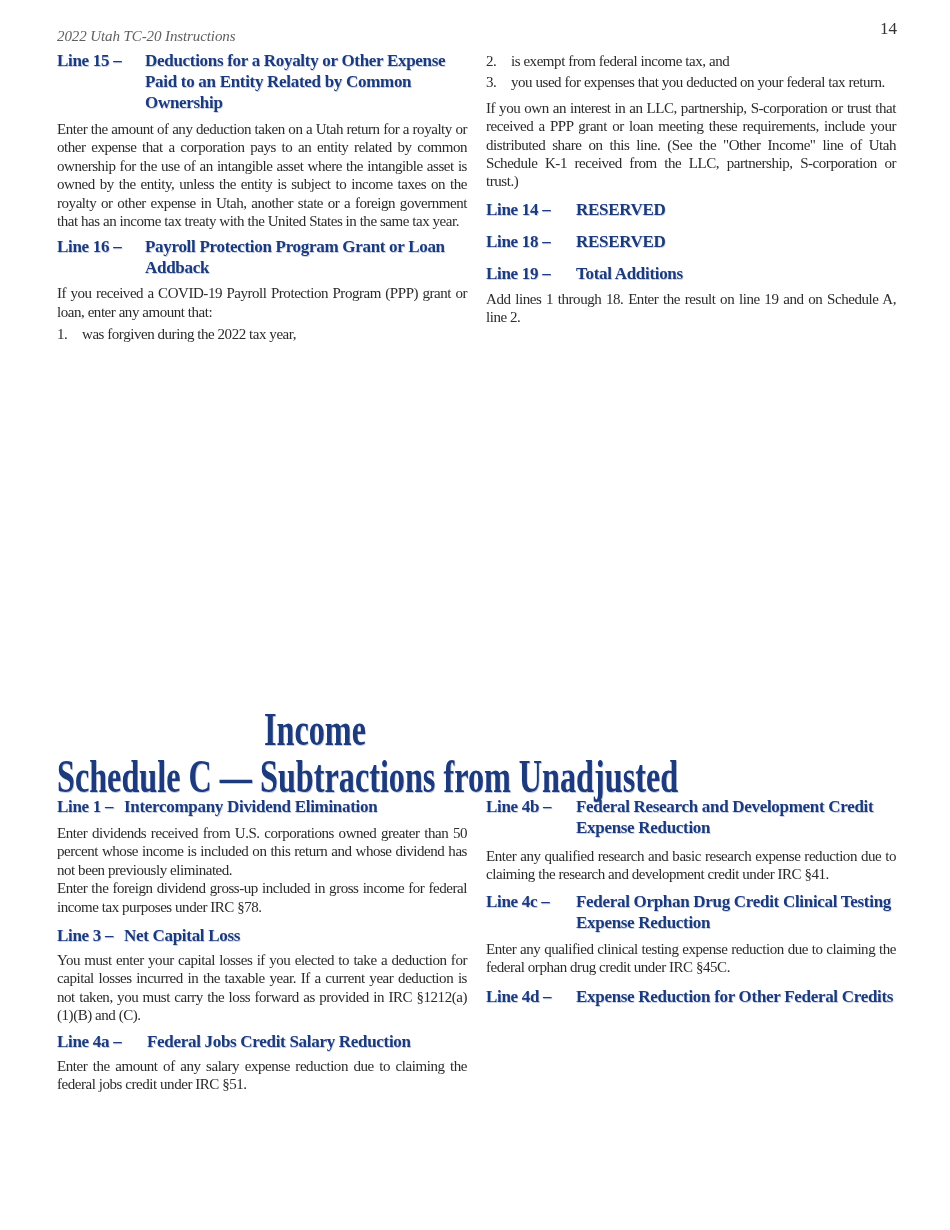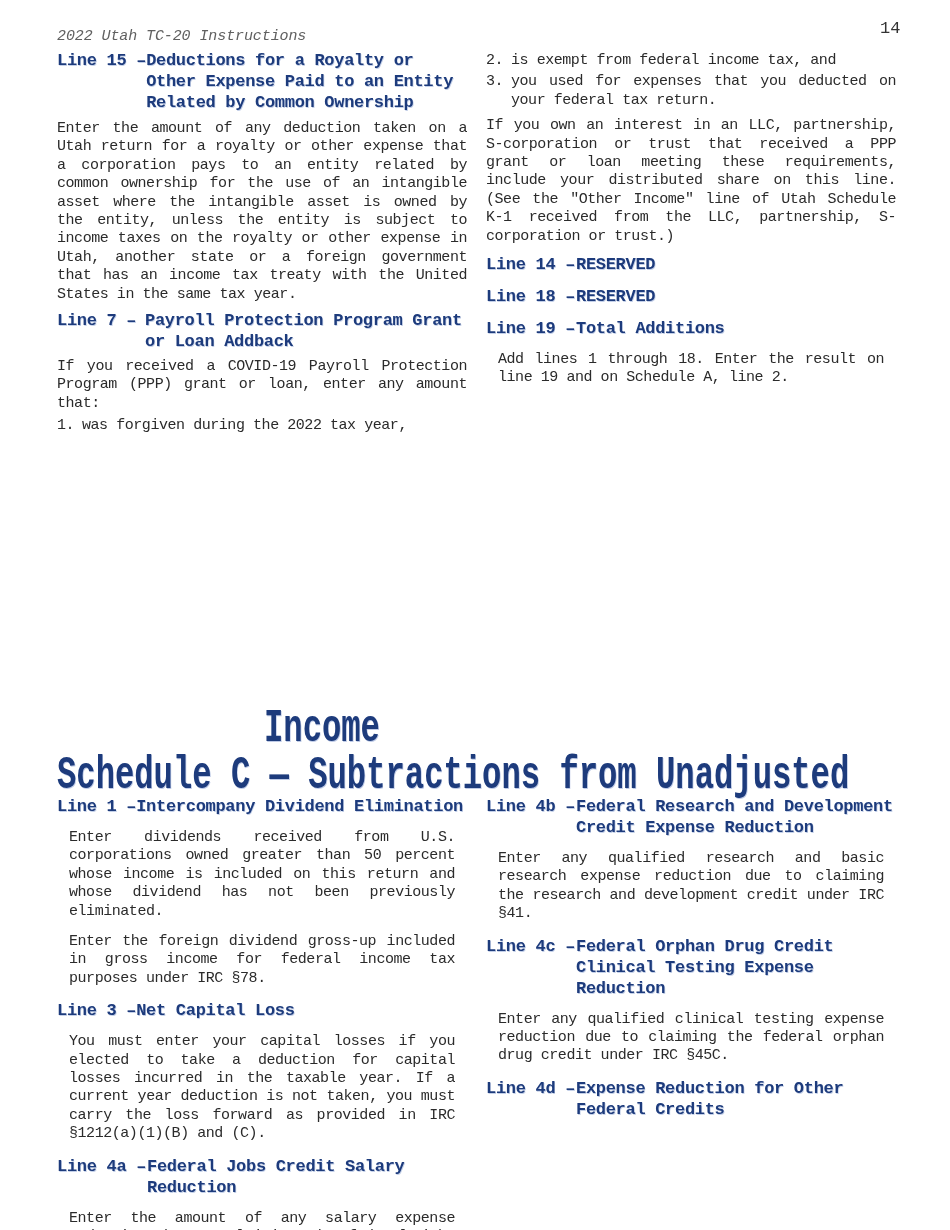--- a/index.html
+++ b/index.html
@@ -1,18 +1,18 @@
 <!DOCTYPE html>
 <html style="--navy: #1d3b7c; --body: #2b2b2b;"><head>
 <meta charset="utf-8">
 <style>
   html,body{margin:0;padding:0;background:#ffffff;}
   .page{
     position:relative;width:950px;height:1230px;background:#fff;overflow:hidden;
-    font-family:Liberation Mono, monospace;color:var(--body,#2b2b2b);
+    font-family:Liberation Serif, serif;color:var(--body,#2b2b2b);
   }
   
   .doc-title{position:absolute;left:57px;top:28px;font-style:italic;font-size:15px;
     color:#606060;letter-spacing:-0.1px;}
   .page-num{position:absolute;left:880px;top:19px;font-size:17px;color:#333;}
 
   
   .col{position:absolute;width:410px;}
   .col-tl{left:57px;top:50px;}
   .col-tr{left:486px;top:52px;}
@@ -22,21 +22,21 @@
   
   .lh{display:flex;color:var(--navy,#1d3b7c);font-weight:bold;font-size:17px;
       line-height:21px;letter-spacing:-0.3px;
       text-shadow:0.7px 0.7px 0 rgba(125,150,205,0.45);}
   .lh .pfx{flex:0 0 88px;white-space:nowrap;}
   .lh.pw67 .pfx{flex-basis:67px;}
   .lh.pw90 .pfx{flex-basis:90px;}
   .lh .ttl{flex:1;}
 
   
-  .p{font-size:15px;line-height:18.4px;letter-spacing:-0.45px;text-align:justify;margin:12px;}
+  .p{font-size:15px;line-height:18.4px;letter-spacing:-0.45px;text-align:justify;margin:0;}
   .li{display:flex;font-size:15px;line-height:18.4px;letter-spacing:-0.45px;margin:0;}
   .li .num{flex:0 0 25px;}
   .li .t{flex:1;text-align:justify;}
 
   
   .m-h15{margin:0 0 7px 0;}
   .m-p15{margin:0;}
   .m-h16{margin:6px 0 6px 0;}
   .m-p16{margin:0 0 4px 0;}
   .m-li2{margin:0 0 3px 0;}
@@ -71,21 +71,21 @@
   <div class="page-num">14</div>
 
   <div class="col col-tl">
     <div class="lh m-h15">
       <span class="pfx">Line 15 –</span>
       <span class="ttl">Deductions for a Royalty or Other Expense Paid to an Entity Related by Common Ownership</span>
     </div>
     <p class="p m-p15">Enter the amount of any deduction taken on a Utah return for a royalty or other expense that a corporation pays to an entity related by common ownership for the use of an intangible asset where the intangible asset is owned by the entity, unless the entity is subject to income taxes on the royalty or other expense in Utah, another state or a foreign government that has an income tax treaty with the United States in the same tax year.</p>
 
     <div class="lh m-h16">
-      <span class="pfx">Line 7 –</span>
+      <span class="pfx">Line 16 –</span>
       <span class="ttl">Payroll Protection Program Grant or Loan Addback</span>
     </div>
     <p class="p m-p16">If you received a COVID-19 Payroll Protection Program (PPP) grant or loan, enter any amount that:</p>
     <div class="li">
       <span class="num">1.</span>
       <span class="t">was forgiven during the 2022 tax year,</span>
     </div>
   </div>
 
   <div class="col col-tr">

